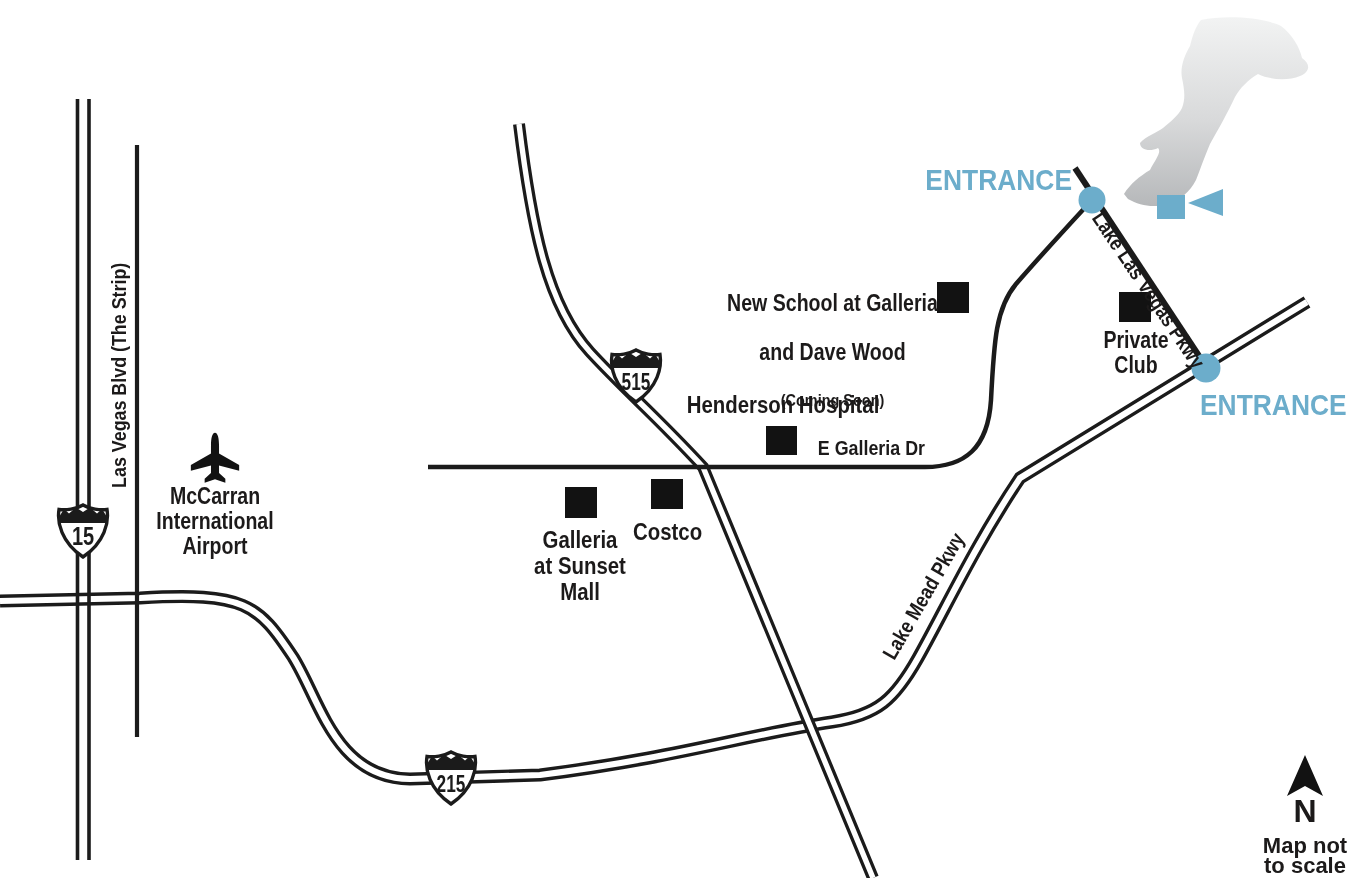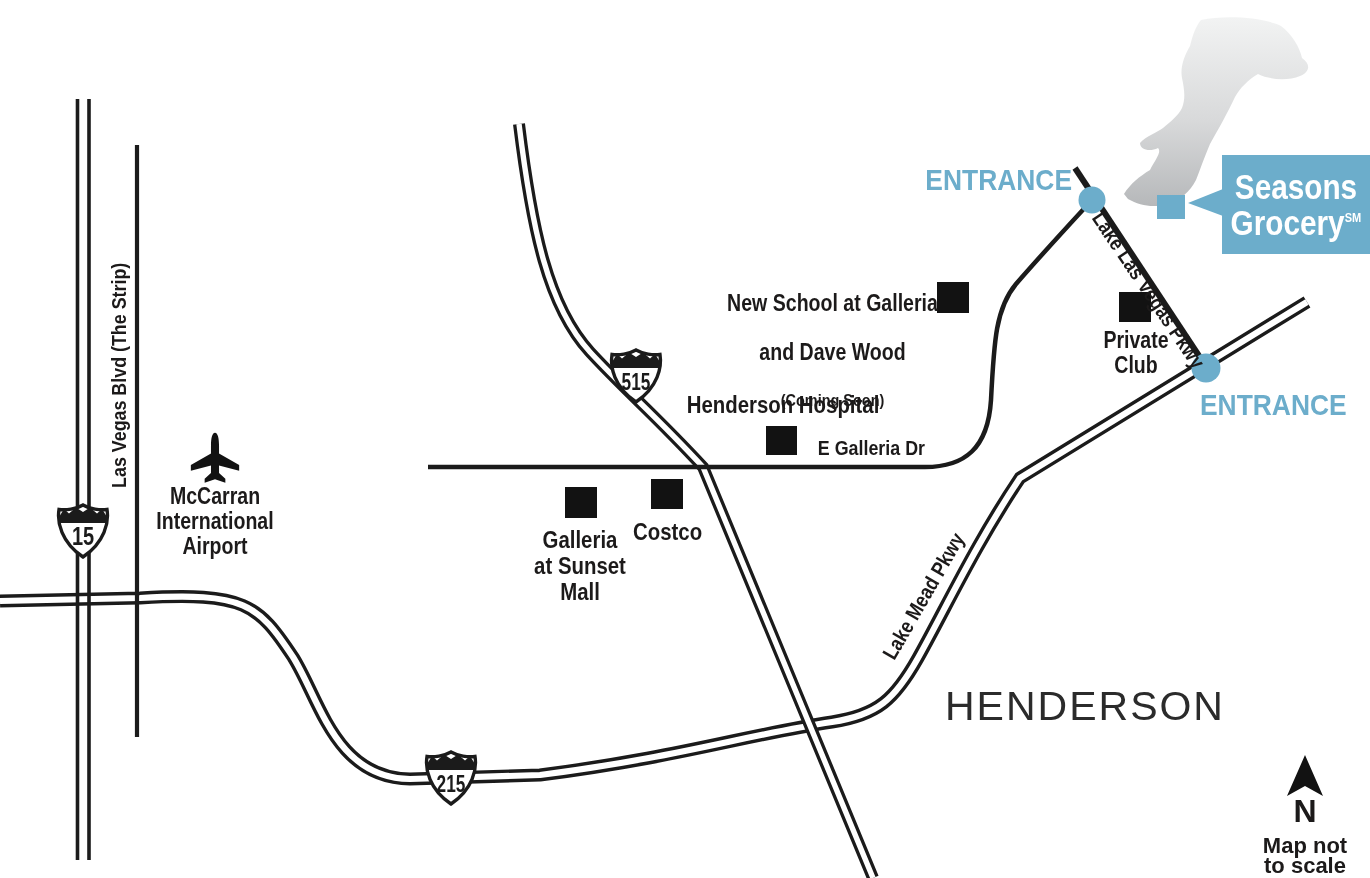--- a/index.html
+++ b/index.html
@@ -101,24 +101,20 @@
     <rect x="1157" y="195" width="28" height="24" fill="#6CADCB"></rect>
     <polygon points="1188,203 1223,189 1223,216" fill="#6CADCB"></polygon>
 
     <polygon points="1305,755 1323,796 1305,786 1287,796" fill="#121212"></polygon>
   </svg>
 
   <div class="lbl blue" style="left:900px;top:164px;width:172px;font-size:30px;text-align:right;transform:scaleX(.88);transform-origin:right center;">ENTRANCE</div>
 
   <div class="lbl blue" style="left:1200px;top:389px;width:170px;font-size:30px;text-align:left;transform:scaleX(.88);transform-origin:left center;">ENTRANCE</div>
 
-  <div class="callout">
-    <div class="ln">Seasons</div>
-    <div class="ln"><span>Grocery</span><sup>SM</sup></div>
-  </div>
 
   <div class="lbl cond" style="left:705px;top:266px;width:255px;font-size:23px;">
     <div>New School at Galleria</div>
     <div>and Dave Wood</div>
     <div style="font-size:17px;margin-top:2px;">(Coming Soon)</div>
   </div>
 
   <div class="lbl cond" style="left:1086px;top:328px;width:100px;font-size:23px;">Private
 Club</div>
 
@@ -134,20 +130,19 @@
   <div class="lbl cond" style="left:145px;top:484px;width:140px;font-size:23px;">McCarran
 International
 Airport</div>
 
   <div class="lbl" style="left:-41px;top:364px;width:320px;font-size:21px;transform:rotate(-90deg) scaleX(.85);">Las Vegas Blvd  (The Strip)</div>
 
   <div class="lbl" style="left:804px;top:585px;width:240px;font-size:21px;transform:rotate(-60deg) scaleX(.85);">Lake Mead Pkwy</div>
 
   <div class="lbl" style="left:1018px;top:279px;width:260px;font-size:21px;transform:rotate(56deg) scaleX(.85);">Lake Las Vegas Pkwy</div>
 
-  <div class="lbl city" style="left:945px;top:684px;width:260px;font-size:41px;">HENDERSON</div>
 
   <div class="lbl" style="left:1283px;top:794px;width:44px;font-size:32px;">N</div>
 
   <div class="lbl" style="left:1255px;top:836px;width:100px;font-size:22px;line-height:20px;">Map not
 to scale</div>
 
 </div>
 
 </body></html>

